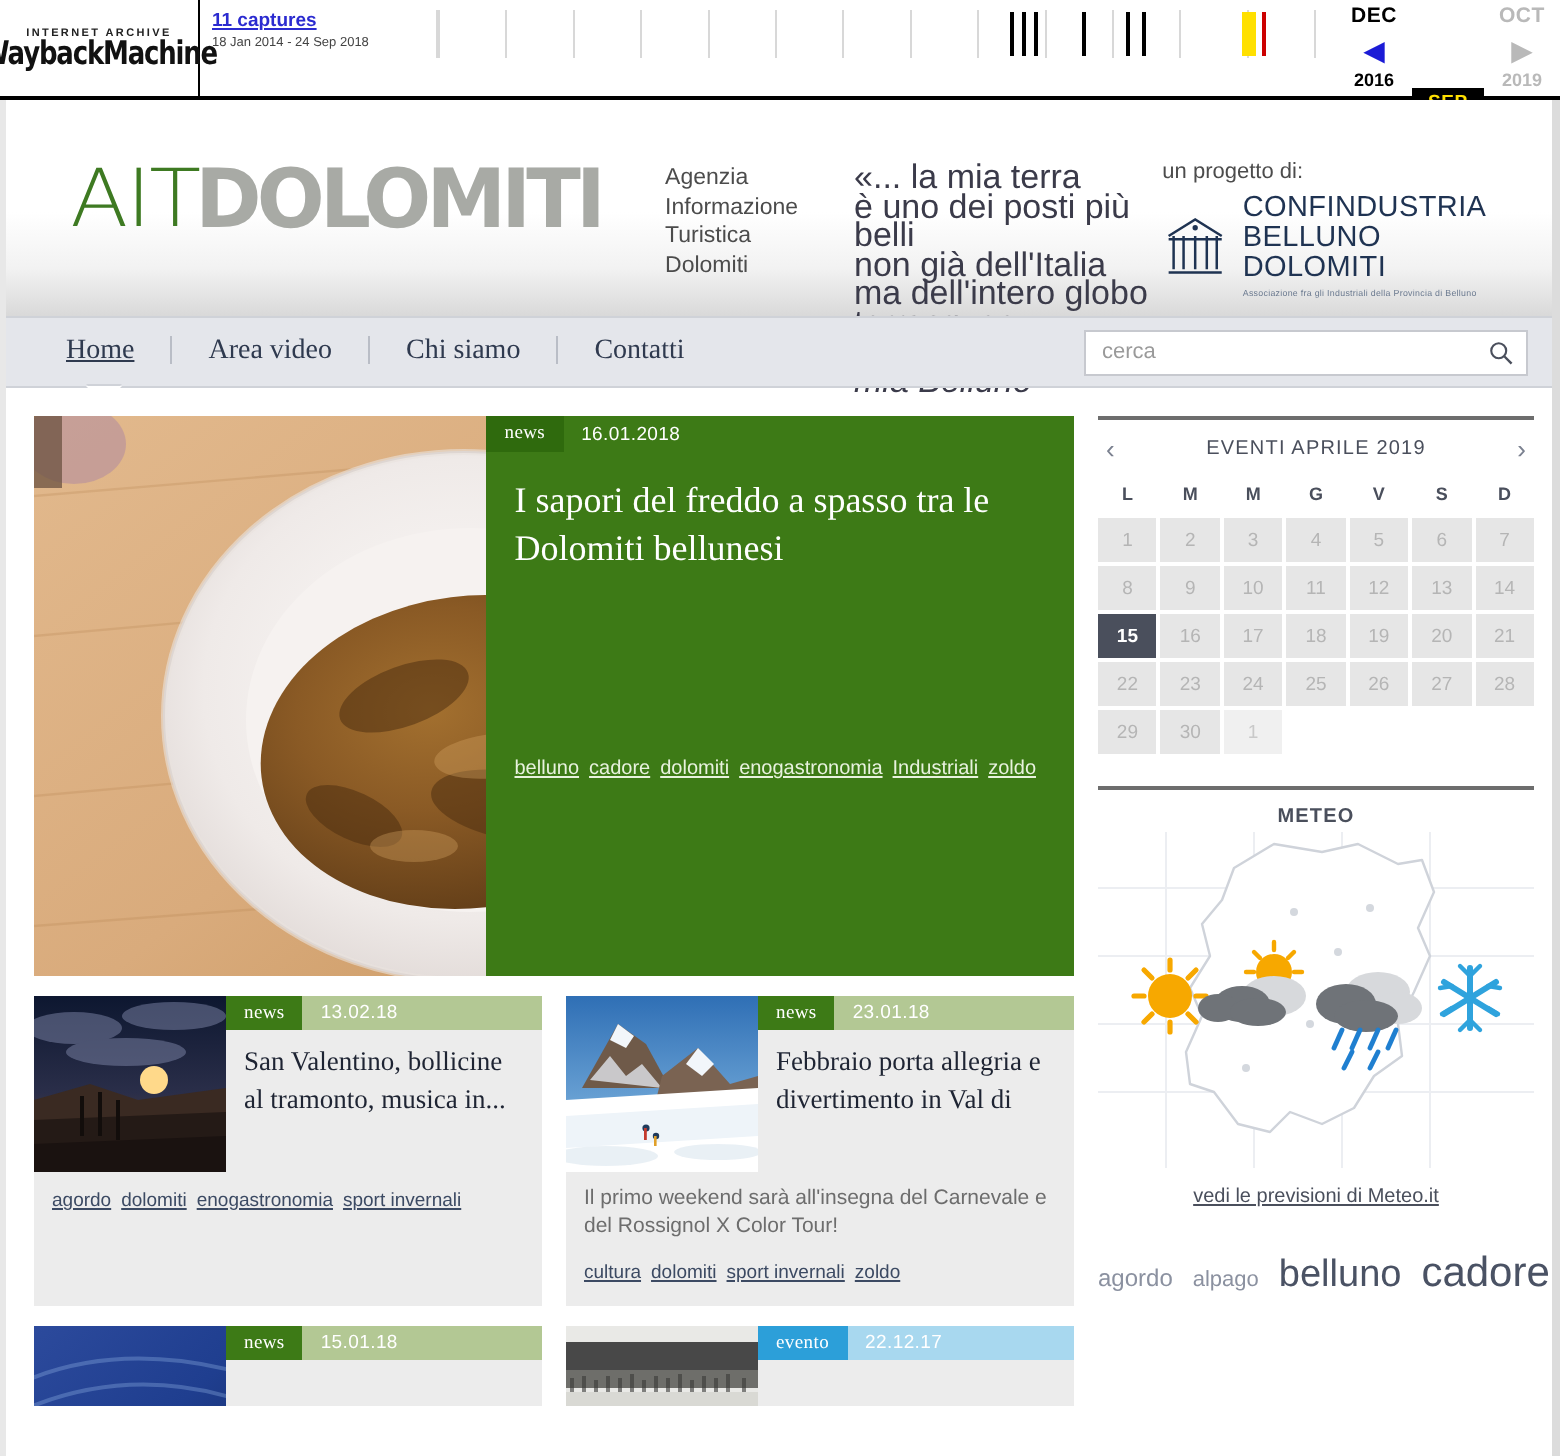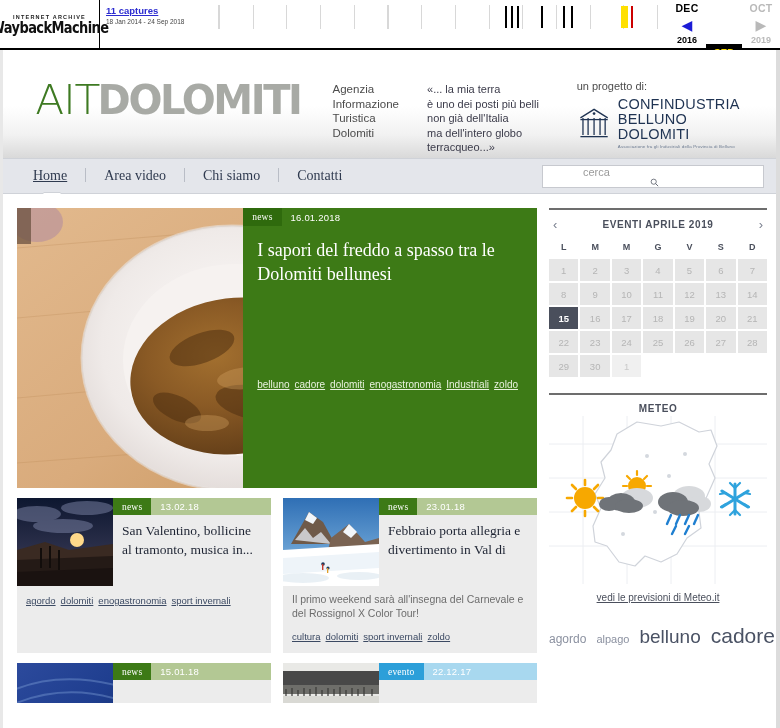--- a/index.html
+++ b/index.html
@@ -128,21 +128,21 @@
     font-size: 40px; font-weight: bold; color: #a8aaa5;
     letter-spacing: -2.4px; line-height: 1;
     transform: scaleY(1.02);
   }
   .hdr-claim {
     margin-left: 32px; margin-top: 10px;
     font-size: 11.5px; line-height: 14.5px; color: #4c4c4c;
   }
   .hdr-quote {
     margin-left: 28px; margin-top: 10px;
-    font-size: 11px; line-height: 14.5px; color: #3b3b4a;
+    font-size: 17px; line-height: 14.5px; color: #3b3b4a;
     max-width: 180px;
   }
   .hdr-quote .author { font-weight: bold; }
   .hdr-quote .work { font-style: italic; }
   .hdr-project {
     margin-left: auto; margin-top: 8px; text-align: left; padding-right: 10px;
   }
   .hdr-project .label { font-size: 11px; color: #4c4c4c; margin-bottom: 5px; }
   .confind { display: flex; align-items: center; gap: 7px; }
   .confind .mark { width: 38px; height: 38px; }
@@ -183,21 +183,20 @@
     border-right: 9px solid transparent;
     border-top: 9px solid #ffffff;
     filter: drop-shadow(0 -1px 0 #cfd2d8);
   }
   .search-wrap {
     margin-left: auto;
     width: 222px; height: 23px;
     background: #fff; border: 1px solid #c7c9cf;
     display: flex; align-items: center;
     padding: 0 6px 0 8px;
-    flex-direction: column;
   }
   .search-input {
     flex: 1; border: 0; outline: 0;
     font-size: 11px; color: #9a9a9a;
     font-family: "Liberation Sans", sans-serif;
     background: transparent;
   }
   .search-input::placeholder { color: #9a9a9a; }
   .mag { width: 13px; height: 13px; }
 
@@ -281,21 +280,21 @@
   .cards.row3 .card { height: 40px; overflow: hidden; }
 
   
   .widget { border-top: 2px solid #6d6d6d; padding-top: 8px; }
   .widget + .widget { margin-top: 16px; }
   .cal-head {
     display: flex; align-items: center; justify-content: space-between;
     padding: 0 4px 8px 4px;
   }
   .cal-title {
-    font-size: 10px; font-weight: bold; color: #4a4f5c; letter-spacing: .6px;
+    font-size: 10px; font-weight: normal; color: #4a4f5c; letter-spacing: .6px;
   }
   .cal-arrow { font-size: 13px; color: #7b8190; line-height: 1; }
   .cal-grid { display: grid; grid-template-columns: repeat(7, 1fr); gap: 2px; }
   .cal-dow {
     font-size: 9px; font-weight: bold; color: #4a4f5c;
     text-align: center; padding: 3px 0 5px 0;
   }
   .cal-day {
     height: 22px; background: #e6e6e6; color: #b5b5b5;
     font-size: 9.5px; display: flex; align-items: center; justify-content: center;

